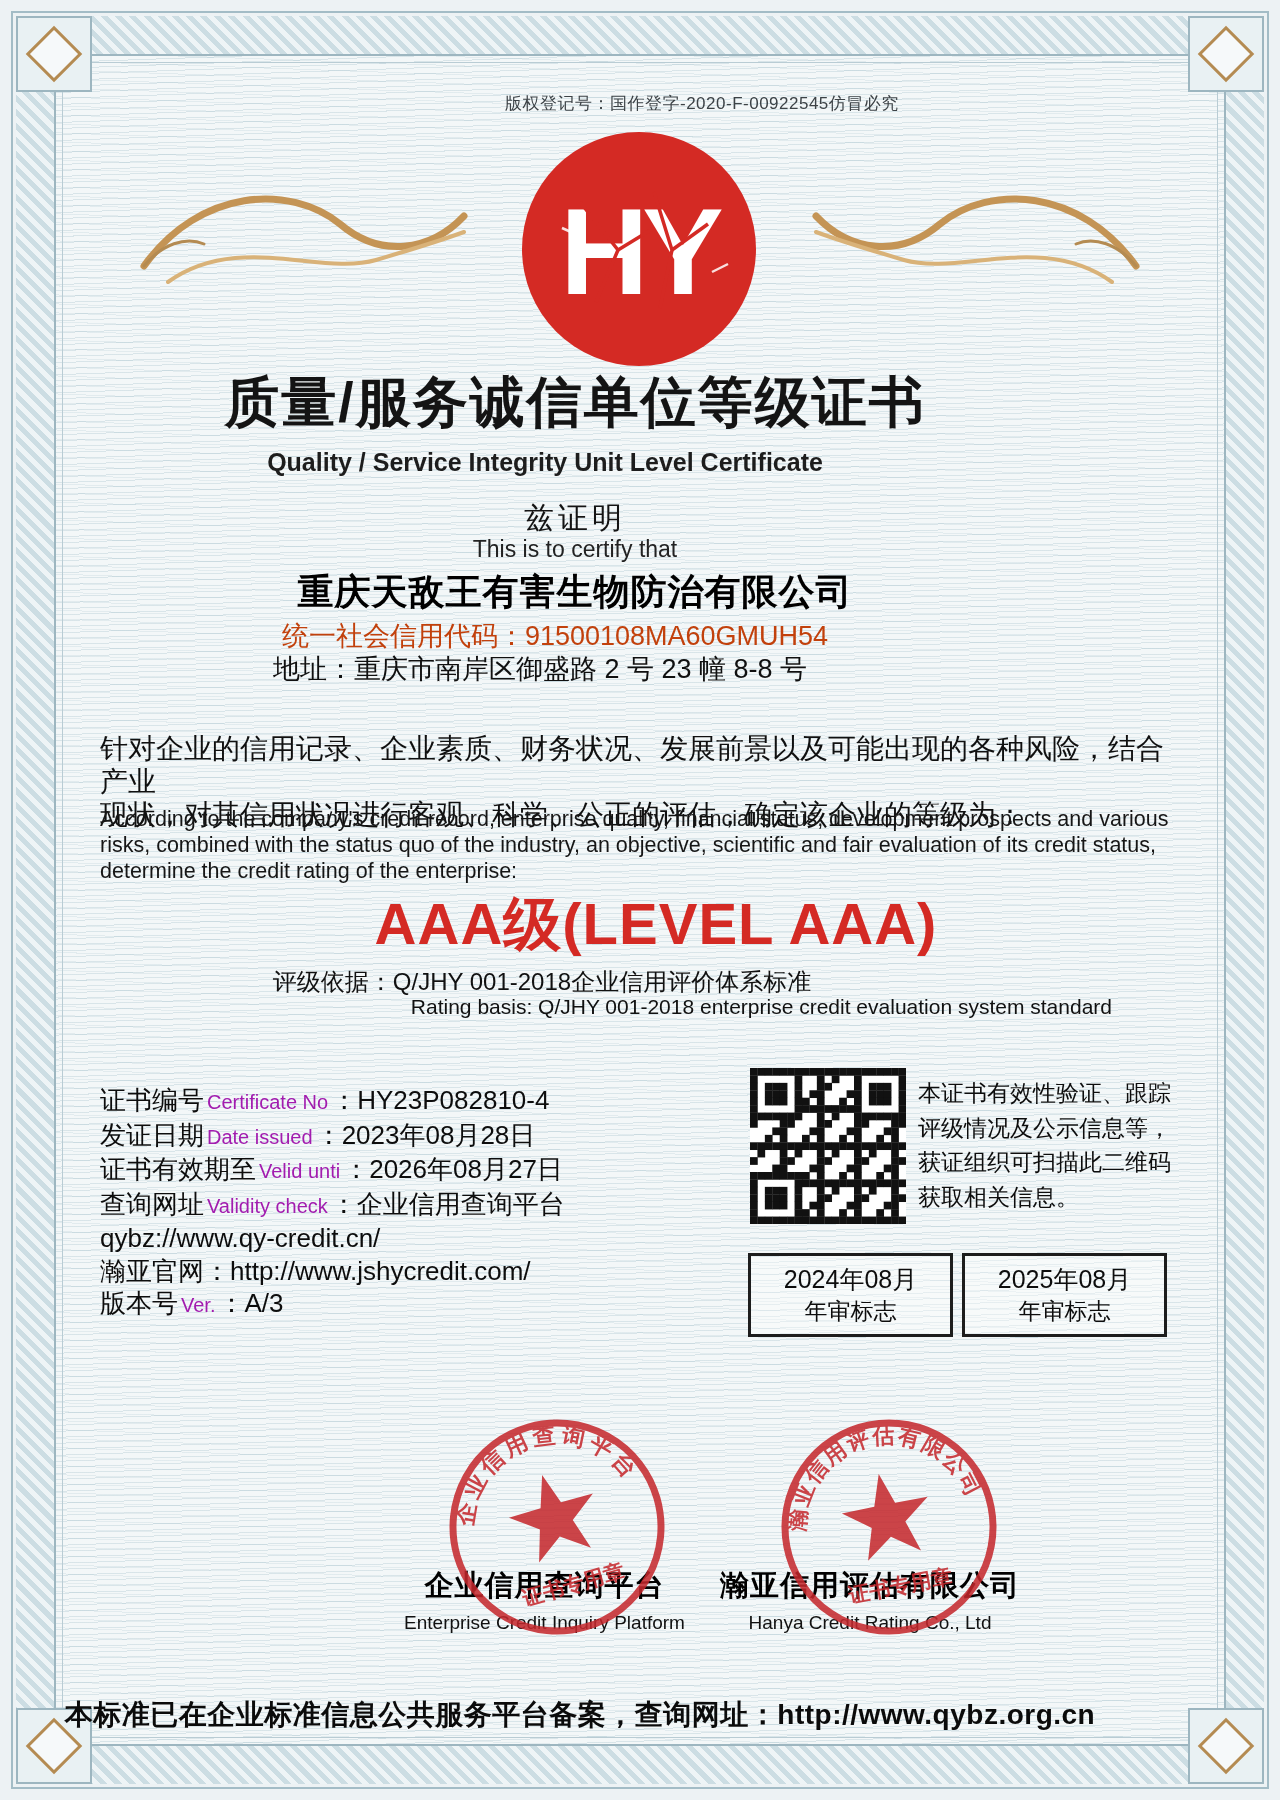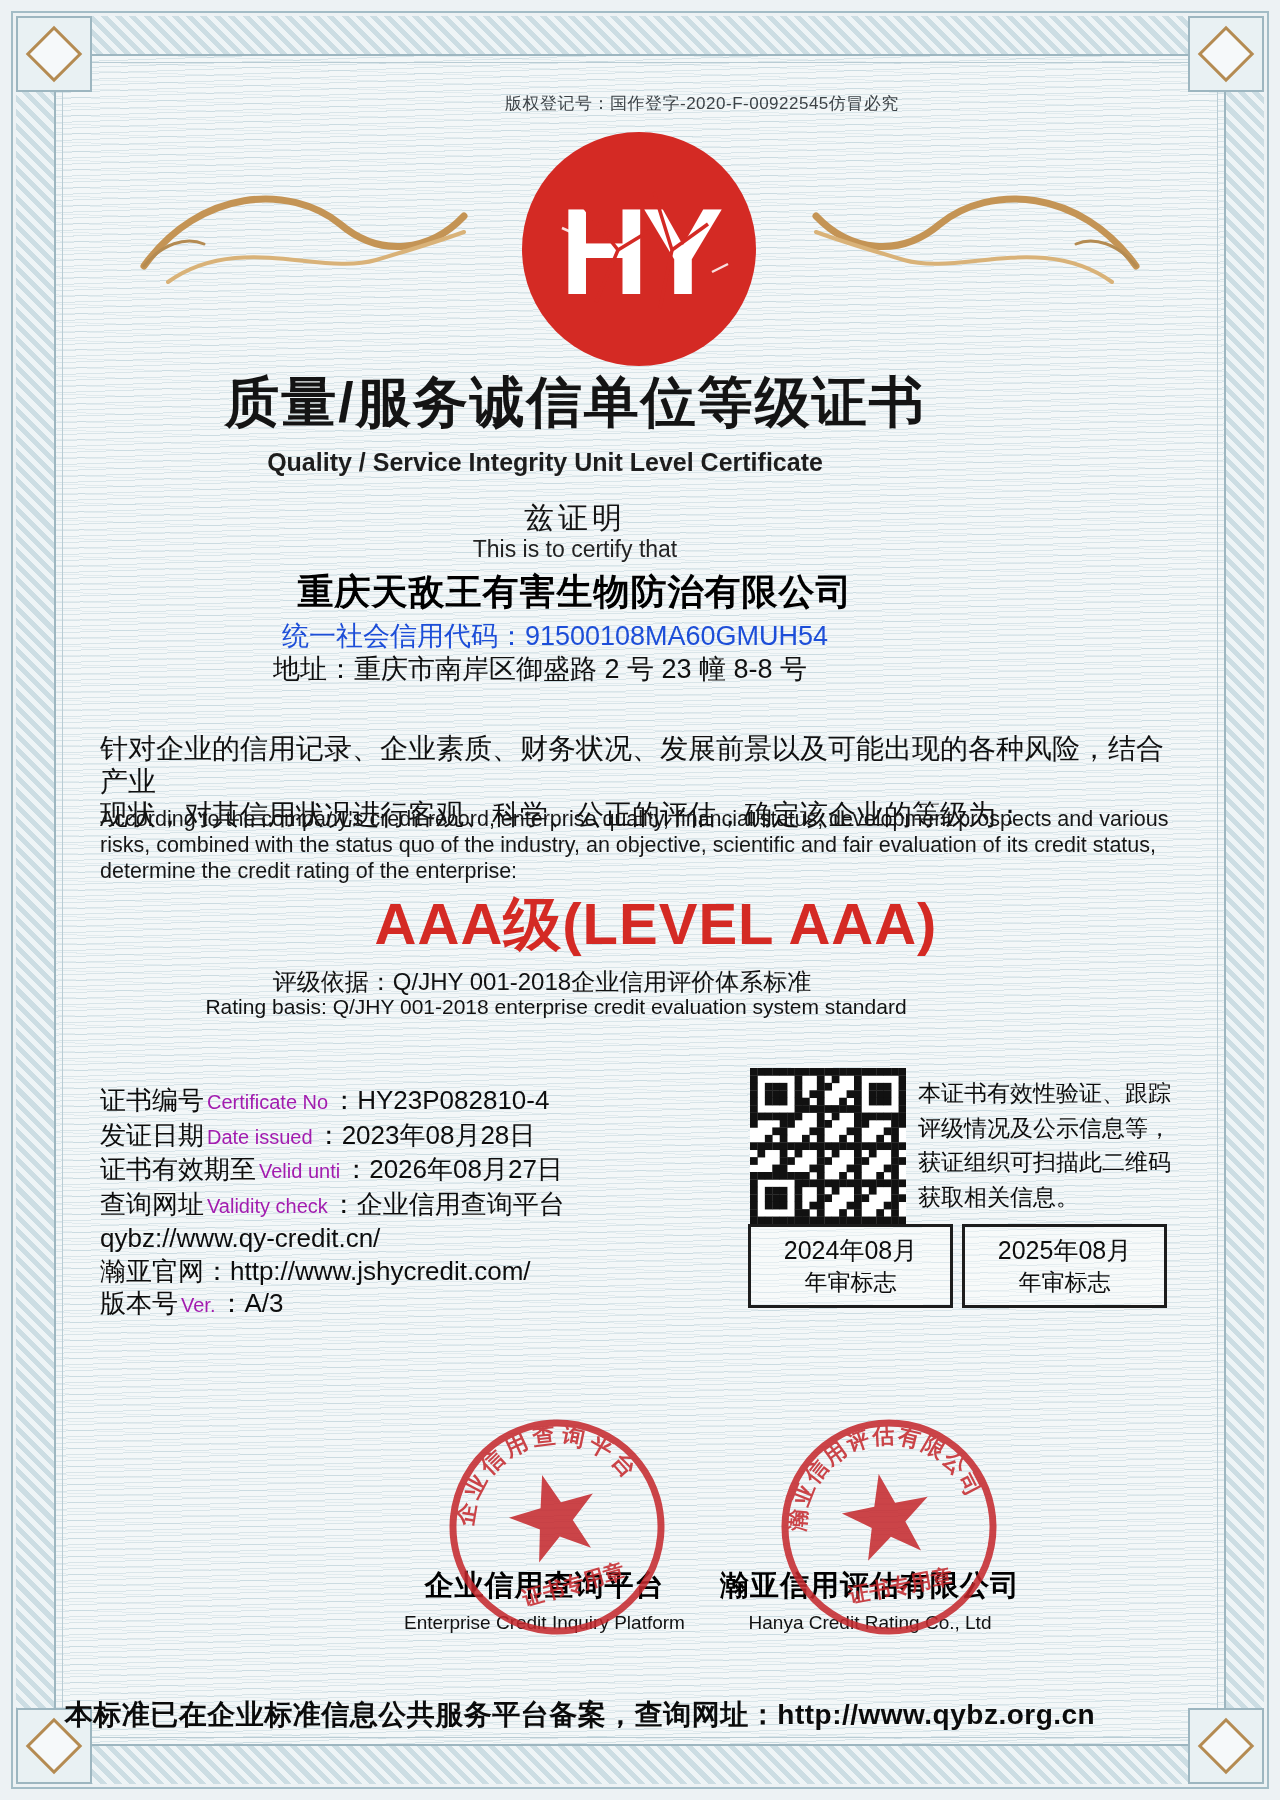--- a/index.html
+++ b/index.html
@@ -29,32 +29,32 @@
   .ctr{text-align:center;}
   .copyright{left:505px;top:92px;font-size:17px;color:#3c4246;letter-spacing:.5px;}
   .logo{left:522px;top:132px;width:234px;height:234px;}
   .flourish{top:170px;width:330px;height:130px;}
   .flourish.fl{left:138px;} .flourish.fr{left:812px;transform:scaleX(-1);}
   .title-cn{left:0;width:1150px;top:366px;font-size:55px;font-weight:700;color:#141414;letter-spacing:2px;}
   .title-en{left:0;width:1090px;top:448px;font-size:25px;font-weight:600;color:#1d1d1d;}
   .certify-cn{left:0;width:1150px;top:498px;font-size:30px;color:#141414;letter-spacing:4px;}
   .certify-en{left:0;width:1150px;top:536px;font-size:23px;color:#222;}
   .company{left:0;width:1150px;top:568px;font-size:36px;font-weight:800;color:#000;letter-spacing:1px;}
-  .code-line{left:0;width:1110px;top:618px;font-size:27px;color:#1d4ed8;}
+  .code-line{left:0;width:1110px;top:618px;font-size:27px;color:#c2410c;}
   .addr-line{left:0;width:1080px;top:651px;font-size:27px;color:#101010;}
   .body-cn{left:100px;width:1090px;top:732px;font-size:28px;color:#101010;line-height:33px;}
   .body-en{left:100px;width:1090px;top:806px;font-size:21.5px;color:#161616;line-height:26px;}
   .level{left:0;width:1270px;top:886px;font-size:58px;font-weight:800;letter-spacing:1px;}
   .basis-cn{left:0;width:1084px;top:966px;font-size:24px;color:#111;}
-  .basis-en{left:0;width:1112px;top:995px;font-size:21px;color:#111;}
+  .basis-en{left:0;width:1112px;top:995px;font-size:21px;color:#111;text-align:right;}
   .details{left:100px;top:1084px;font-size:26px;color:#0d0d0d;line-height:32.5px;white-space:nowrap;}
   .details .d-en{font-size:20px;color:#a21caf;padding:0 3px;}
   .qr-box{left:750px;top:1068px;width:156px;height:156px;background:#fff;padding:0;}
   .qr-note{left:918px;top:1076px;font-size:23px;color:#0d0d0d;line-height:34.5px;white-space:nowrap;}
-  .rev-box{top:1224px;width:199px;height:78px;border:3px solid #1d1d1d;background:rgba(255,255,255,.35);
+  .rev-box{top:1253px;width:199px;height:78px;border:3px solid #1d1d1d;background:rgba(255,255,255,.35);
            display:flex;flex-direction:column;align-items:center;justify-content:center;gap:0;text-align:center;}
   .rev-box .period{font-size:25px;color:#0d0d0d;}
   .rev-box .lbl{font-size:23px;color:#0d0d0d;}
   .rev-1{left:748px;} .rev-2{left:962px;}
   .supervision{left:648px;top:1328px;width:518px;text-align:center;font-size:26px;color:#0d0d0d;line-height:37px;}
   .org{top:1566px;text-align:center;z-index:4;}
   .org .org-cn{font-size:29px;font-weight:700;color:#000;letter-spacing:1px;}
   .org .org-en{font-size:19px;color:#111;margin-top:6px;}
   .org-l{left:392px;width:305px;} .org-r{left:700px;width:340px;}
   .seal{width:222px;height:222px;z-index:5;opacity:.86;}

